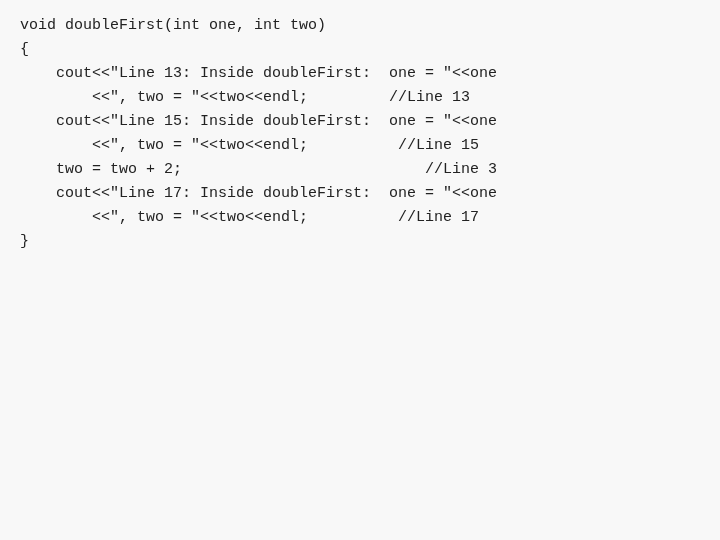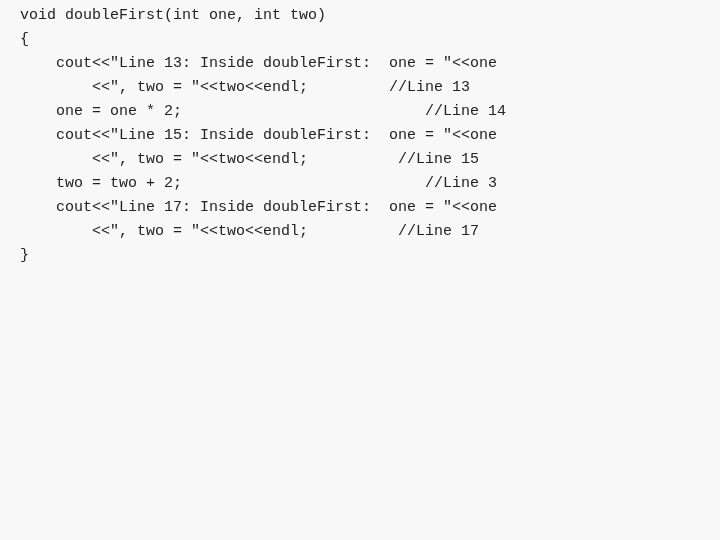--- a/index.html
+++ b/index.html
@@ -15,21 +15,21 @@
       font-family: 'Courier New', Courier, monospace;
       font-size: 15px;
       line-height: 1.5;
       overflow: hidden;
     }
 
     .code-container {
       width: 720px;
       height: 540px;
       background-color: #f8f8f8;
-      padding: 4px 20px;
+      padding: 14px 20px;
       color: #222;
     }
 
     .code-line {
       display: block;
       white-space: pre;
       font-family: 'Courier New', Courier, monospace;
       font-size: 15px;
       line-height: 1.6;
       color: #222;
@@ -37,21 +37,20 @@
   </style>
 </head>
 <body>
 
 <div class="code-container">
 <span class="code-line">void doubleFirst(int one, int two)</span>
     <span class="code-line">{</span>
     <span class="code-line">    cout&lt;&lt;"Line 13: Inside doubleFirst:  one = "&lt;&lt;one</span>
     <span class="code-line">        &lt;&lt;", two = "&lt;&lt;two&lt;&lt;endl;         //Line 13</span>
     <span class="code-line"></span>
-    <span class="code-line">    one = one * 2;                           //Line 14</span>
     <span class="code-line"></span>
     <span class="code-line">    cout&lt;&lt;"Line 15: Inside doubleFirst:  one = "&lt;&lt;one</span>
     <span class="code-line">        &lt;&lt;", two = "&lt;&lt;two&lt;&lt;endl;          //Line 15</span>
     <span class="code-line"></span>
     <span class="code-line">    two = two + 2;                           //Line 3</span>
     <span class="code-line"></span>
     <span class="code-line">    cout&lt;&lt;"Line 17: Inside doubleFirst:  one = "&lt;&lt;one</span>
     <span class="code-line">        &lt;&lt;", two = "&lt;&lt;two&lt;&lt;endl;          //Line 17</span>
     <span class="code-line">}</span>
   </div>

